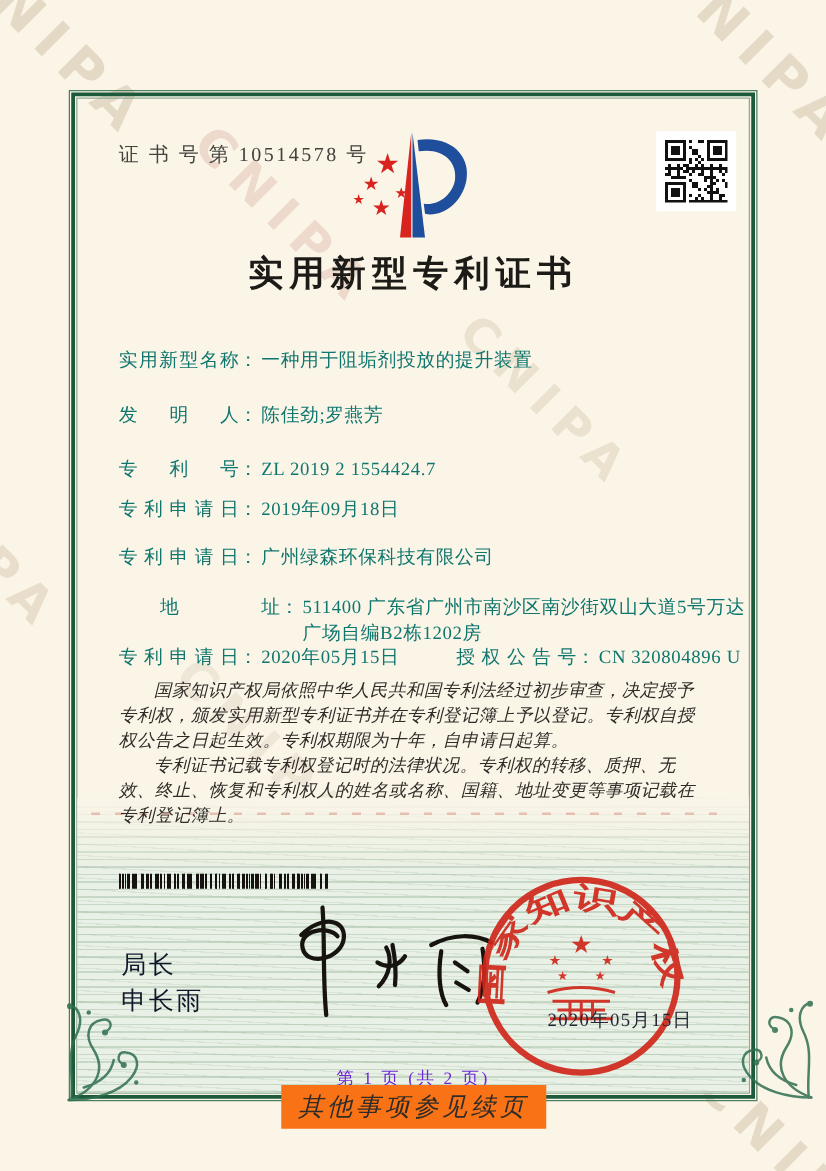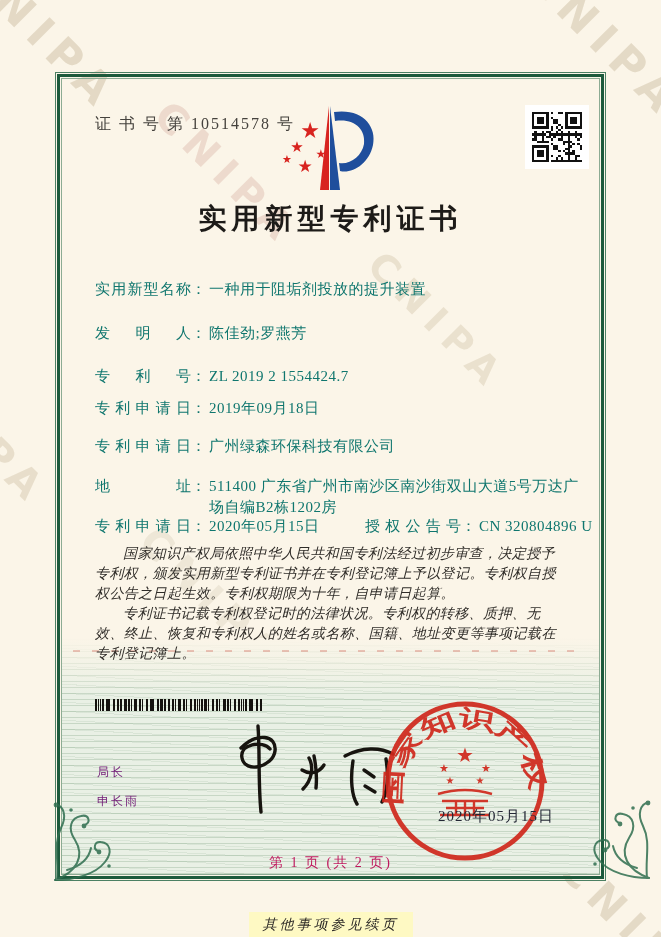--- a/index.html
+++ b/index.html
@@ -54,21 +54,21 @@
   .title{
     position:absolute;left:0;top:128px;width:100%;text-align:center;
     font-size:28px;font-weight:bold;letter-spacing:5px;color:#1d1b18;
   }
   
   .row{position:absolute;left:40px;font-size:15px;line-height:21px;color:#0f766e;display:flex;}
   .flabel{display:inline-block;width:96px;text-align:justify;text-align-last:justify;flex:0 0 96px;}
   .colon{flex:0 0 18px;}
   .fvalue{display:inline-block;max-width:378px;letter-spacing:.5px;}
   .r-name{top:207px;} .r-inv{top:251px;} .r-pno{top:294px;}
-  .r-fdate{top:326px;} .r-owner{top:364px;} .r-addr{top:404px;}
+  .r-fdate{top:326px;} .r-owner{top:364px;} .r-addr{top:404px;margin-left:33px;}
   .r-grant{top:444px;}
   .grant2{position:absolute;left:270px;top:0;display:flex;width:260px;}
   .r-grant .inner{position:relative;display:flex;width:511px;}
   .g1{display:flex;}
   
   .body-text{
     position:absolute;left:40px;top:472px;width:474px;
     font-size:14px;line-height:20px;font-style:italic;color:#2f2c28;
     letter-spacing:.4px;
   }
@@ -76,35 +76,35 @@
   
   .barcode{
     position:absolute;left:40px;top:627px;width:168px;height:12px;
     background:
       repeating-linear-gradient(90deg,#15120f 0 2px,rgba(0,0,0,0) 2px 3px,#15120f 3px 4px,rgba(0,0,0,0) 4px 7px,#15120f 7px 9px,rgba(0,0,0,0) 9px 11px),
       repeating-linear-gradient(90deg,#15120f 0 1px,rgba(0,0,0,0) 1px 5px,#15120f 5px 6px,rgba(0,0,0,0) 6px 13px);
   }
   .signer{
     position:absolute;left:42px;top:686px;
     font-family:"Liberation Sans","DejaVu Sans",sans-serif;
-    font-size:12px;color:#701a75;line-height:29px;letter-spacing:2px;
+    font-size:20px;color:#0f172a;line-height:29px;letter-spacing:2px;
   }
   .signature{position:absolute;left:158px;top:648px;width:185px;height:100px;}
   .seal{position:absolute;left:327px;top:626px;width:166px;height:166px;opacity:.92;}
   .seal-date{
     position:absolute;left:356px;top:735px;width:170px;
     font-size:15px;color:#232735;letter-spacing:1px;text-align:center;
   }
-  .page-footer{position:absolute;left:0;top:782px;width:100%;text-align:center;font-size:14px;letter-spacing:2px;color:#be185d;}
+  .page-footer{position:absolute;left:0;top:782px;width:100%;text-align:center;font-size:14px;letter-spacing:2px;color:#6d28d9;}
   .ornament{position:absolute;width:96px;height:110px;}
   .orn-left{left:-8px;top:702px;}
   .orn-right{left:506px;top:700px;transform:scaleX(-1);}
   .cont-chip{
-    position:absolute;left:50%;top:912px;transform:translateX(-50%);
-    background:#fef9c3;padding:4px 14px;font-size:14px;letter-spacing:3px;color:#2f2c28;font-style:italic;
+    position:absolute;left:50%;top:868px;transform:translateX(-50%);
+    background:#f97316;padding:4px 14px;font-size:20px;letter-spacing:3px;color:#2f2c28;font-style:italic;
   }
 </style>
 </head>
 <body>
 
 <div class="wm wm1">CNIPA</div>
 <div class="wm wm2">CNIPA</div>
 <div class="wm wm3">CNIPA</div>
 <div class="wm wm4">CNIPA</div>
 <div class="wm wm5">CNIPA</div>

